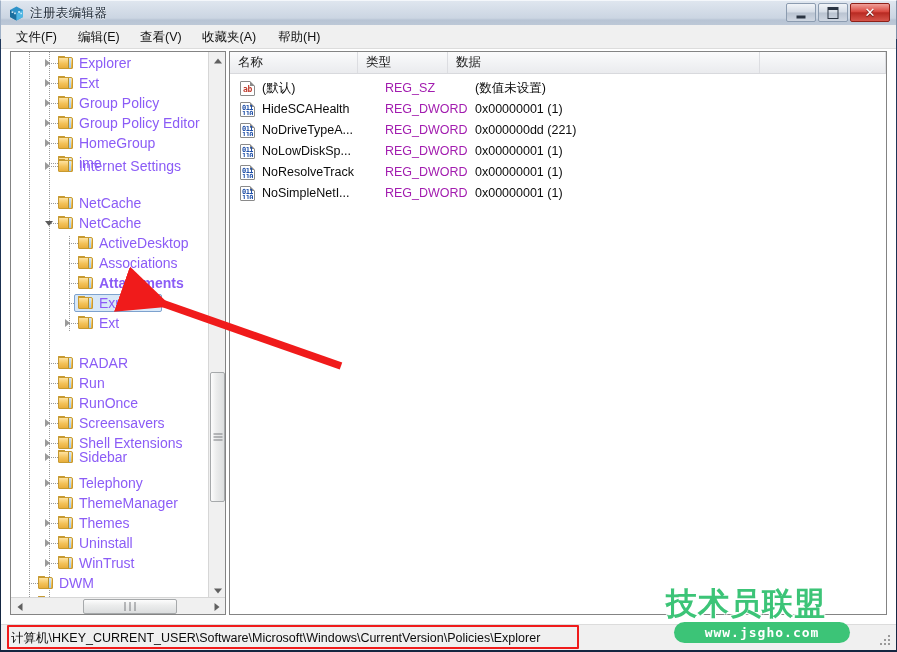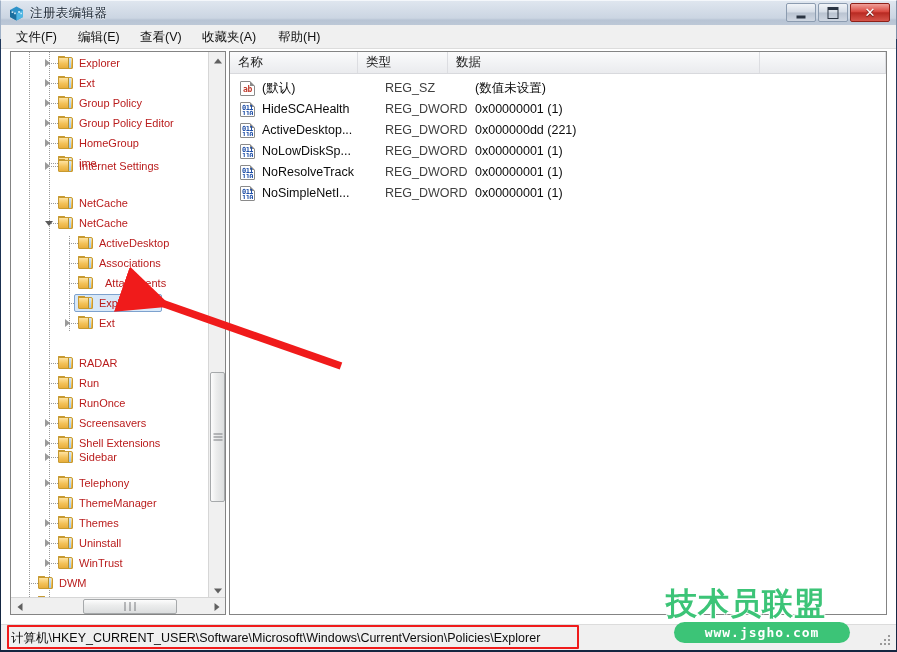--- a/index.html
+++ b/index.html
@@ -89,21 +89,21 @@
   }
   #treeclip {
     position:absolute; left:0; top:0; width:198px; height:547px;
     overflow:hidden;
   }
   .trow {
     position:absolute; left:0; width:198px; height:20px;
     white-space:nowrap;
   }
   .tlabel {
-    position:absolute; top:2px; font-size:11px; color:#b91c1c;
+    position:absolute; top:2px; font-size:14px; color:#8b5cf6;
     line-height:16px; white-space:nowrap;
   }
   .tw-arrow {
     position:absolute; top:6px; width:9px; height:9px;
   }
   .tw-arrow.collapsed {
     border-left:5px solid #9a9a9a;
     border-top:4px solid transparent;
     border-bottom:4px solid transparent;
     width:0; height:0; top:6px;
@@ -209,21 +209,21 @@
     font-size:12.5px; color:#1a1a1a; padding-left:8px;
     border-right:1px solid #dcdde1;
     white-space:nowrap;
   }
   .lrow { position:absolute; left:0; width:656px; height:21px; }
   .lname {
     position:absolute; left:32px; top:2px; font-size:12.5px; color:#0c0c0c;
     line-height:16px; white-space:nowrap;
   }
   .ltype {
-    position:absolute; left:155px; top:2px; font-size:12.5px; color:#404040;
+    position:absolute; left:155px; top:2px; font-size:12.5px; color:#a21caf;
     line-height:16px; white-space:nowrap;
   }
   .ldata {
     position:absolute; left:245px; top:2px; font-size:12.5px; color:#0c0c0c;
     line-height:16px; white-space:nowrap;
   }
   
   .vicon {
     position:absolute; left:10px; top:3px; width:15px; height:15px;
     background:#fff; border:1px solid #8a8a8a;
@@ -439,21 +439,21 @@
             </div>
             <div class="tlabel" style="left: 88px;">Associations</div>
           </div>
           <div class="trow" style="top: 221px;">
             <div class="dots-h" style="left: 58px; top: 10px; width: 11px;"></div>
             <div class="folder" style="left: 67px;">
               <div class="tab"></div>
               <div class="back"></div>
               <div class="spine"></div>
             </div>
-            <div class="tlabel" style="left: 94px;">Attachments</div>
+            <div class="tlabel" style="left: 88px; font-weight: bold;">Attachments</div>
           </div>
           <div class="trow" style="top: 241px;">
             <div class="dots-h" style="left: 58px; top: 10px; width: 11px;"></div>
             <div class="sel-box" style="left: 63px; width: 88px;"></div>
             <div class="folder" style="left: 67px;">
               <div class="tab"></div>
               <div class="back"></div>
               <div class="spine"></div>
             </div>
             <div class="tlabel" style="left: 88px;">Explorer</div>
@@ -645,21 +645,21 @@
               <div class="gl">011<br>110</div>
             </div>
             <div class="lname">HideSCAHealth</div>
             <div class="ltype">REG_DWORD</div>
             <div class="ldata">0x00000001 (1)</div>
           </div>
           <div class="lrow" style="top: 68px;">
             <div class="vicon dword">
               <div class="gl">011<br>110</div>
             </div>
-            <div class="lname">ActiveDesktop...</div>
+            <div class="lname">NoDriveTypeA...</div>
             <div class="ltype">REG_DWORD</div>
             <div class="ldata">0x000000dd (221)</div>
           </div>
           <div class="lrow" style="top: 89px;">
             <div class="vicon dword">
               <div class="gl">011<br>110</div>
             </div>
             <div class="lname">NoLowDiskSp...</div>
             <div class="ltype">REG_DWORD</div>
             <div class="ldata">0x00000001 (1)</div>

